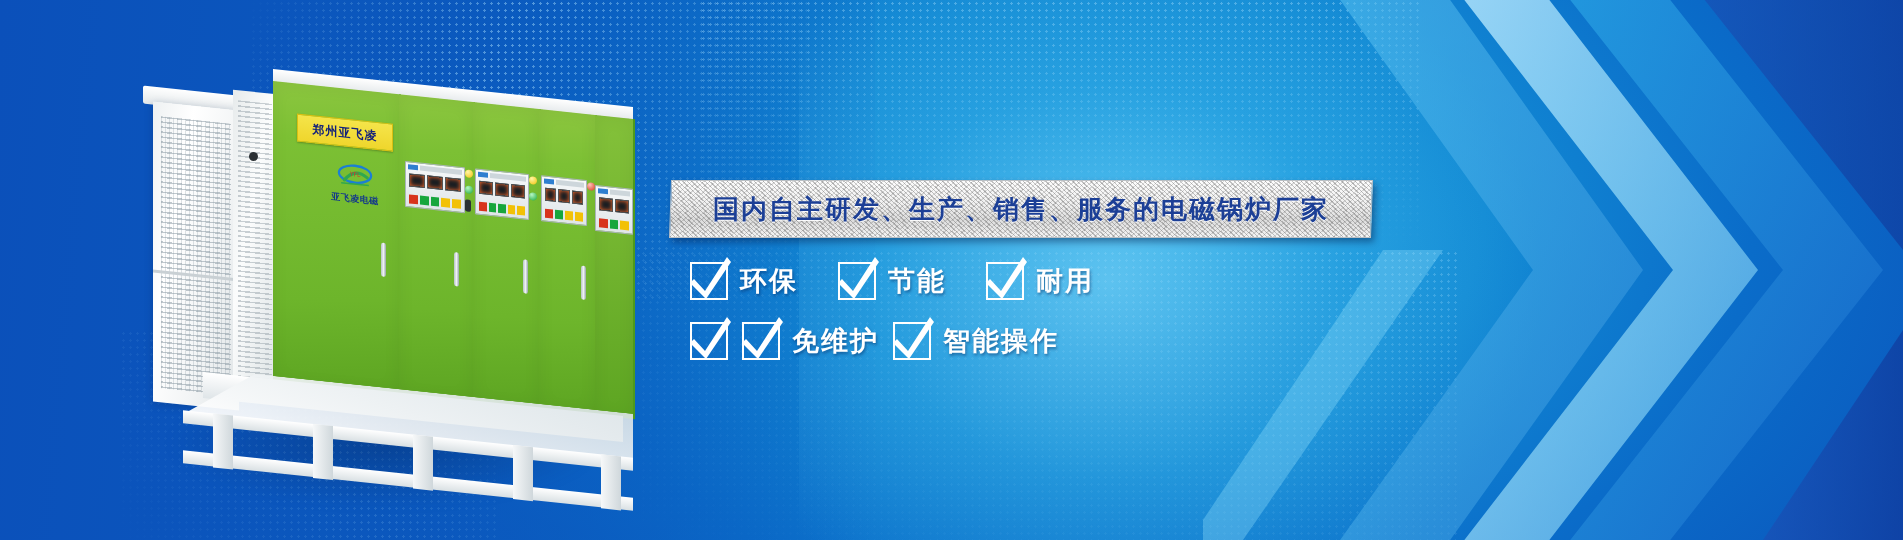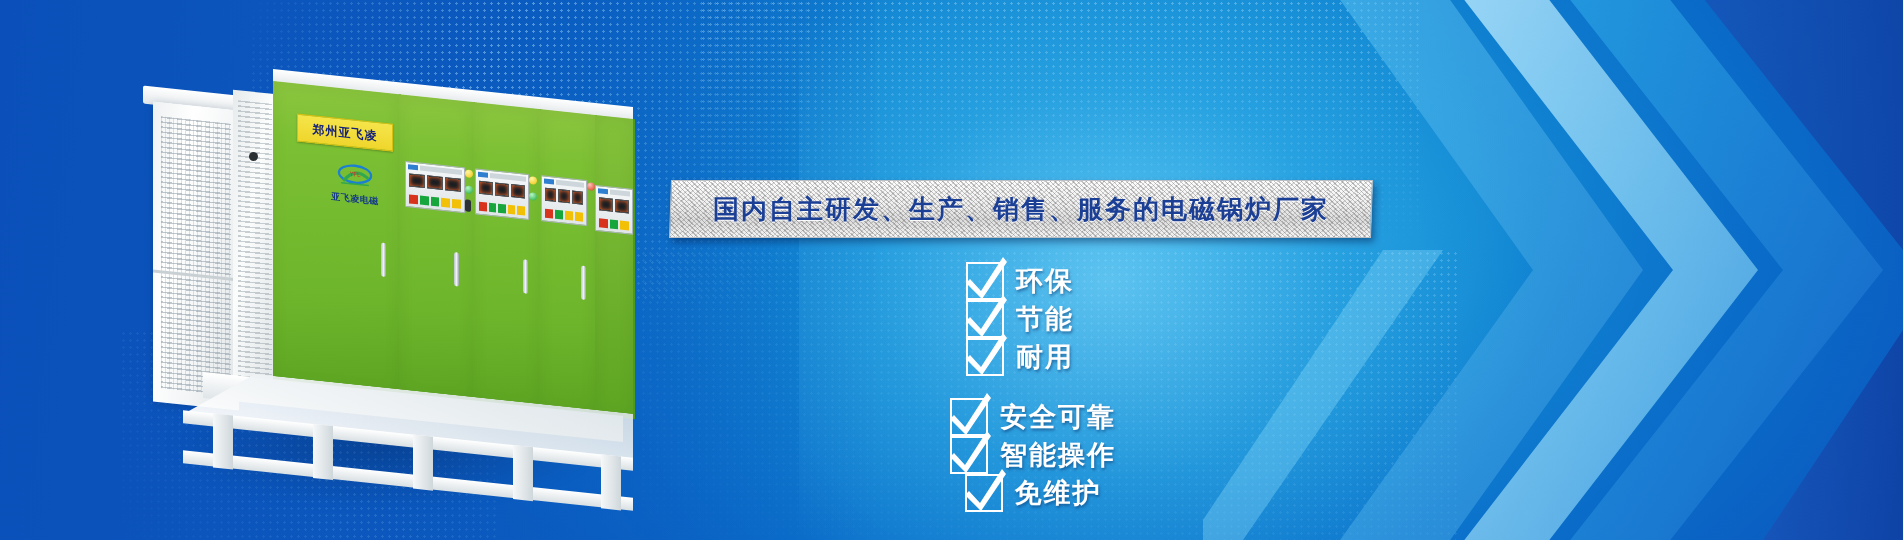--- a/index.html
+++ b/index.html
@@ -199,21 +199,21 @@
   }
   #subtitle-text{
     font-size:26px;font-weight:bold;color:#1c3f96;letter-spacing:2px;
     transform:skewX(2deg);white-space:nowrap;
     text-shadow:0 1px 0 rgba(255,255,255,.9);
     font-family:"DejaVu Sans","Liberation Sans",sans-serif;
   }
 
   
   #features{position:absolute;left:690px;top:262px;width:700px;}
-  .feat-row{display:flex;align-items:center;margin-bottom:22px;flex-direction:column;}
+  .feat-row{display:flex;align-items:center;margin-bottom:22px;}
   .feat{display:flex;align-items:center;margin-right:40px;}
   .feat .box{
     width:34px;height:34px;border:2.5px solid #ffffff;position:relative;flex:0 0 auto;
   }
   .feat .box svg{position:absolute;left:-5px;top:-11px;}
   .feat .label{
     margin-left:12px;color:#ffffff;font-weight:bold;font-size:27px;letter-spacing:2px;
     white-space:nowrap;text-shadow:1px 2px 3px rgba(3,40,95,.5);
     font-family:"DejaVu Sans","Liberation Sans",sans-serif;
   }
@@ -418,34 +418,33 @@
         <span class="label">耐用</span>
       </div>
     </div>
     <div class="feat-row row2">
       <div class="feat">
         <span class="box">
           <svg width="46" height="48" viewBox="0 0 46 48">
               <path d="M7 26 L18 38 L40 4 L44 9 L19 46 L3 30 Z" fill="#ffffff"></path>
             </svg>
         </span>
-        <span class="label">安全可靠</span>
+      </div>
+      <div class="feat">
+        <span class="box">
+          <svg width="46" height="48" viewBox="0 0 46 48">
+              <path d="M7 26 L18 38 L40 4 L44 9 L19 46 L3 30 Z" fill="#ffffff"></path>
+            </svg>
+        </span>
+        <span class="label">免维护</span>
       </div>
       <div class="feat">
         <span class="box">
           <svg width="46" height="48" viewBox="0 0 46 48">
               <path d="M7 26 L18 38 L40 4 L44 9 L19 46 L3 30 Z" fill="#ffffff"></path>
             </svg>
         </span>
         <span class="label">智能操作</span>
       </div>
-      <div class="feat">
-        <span class="box">
-          <svg width="46" height="48" viewBox="0 0 46 48">
-              <path d="M7 26 L18 38 L40 4 L44 9 L19 46 L3 30 Z" fill="#ffffff"></path>
-            </svg>
-        </span>
-        <span class="label">免维护</span>
-      </div>
     </div>
   </div>
 
 </div>
 
 </body></html>

